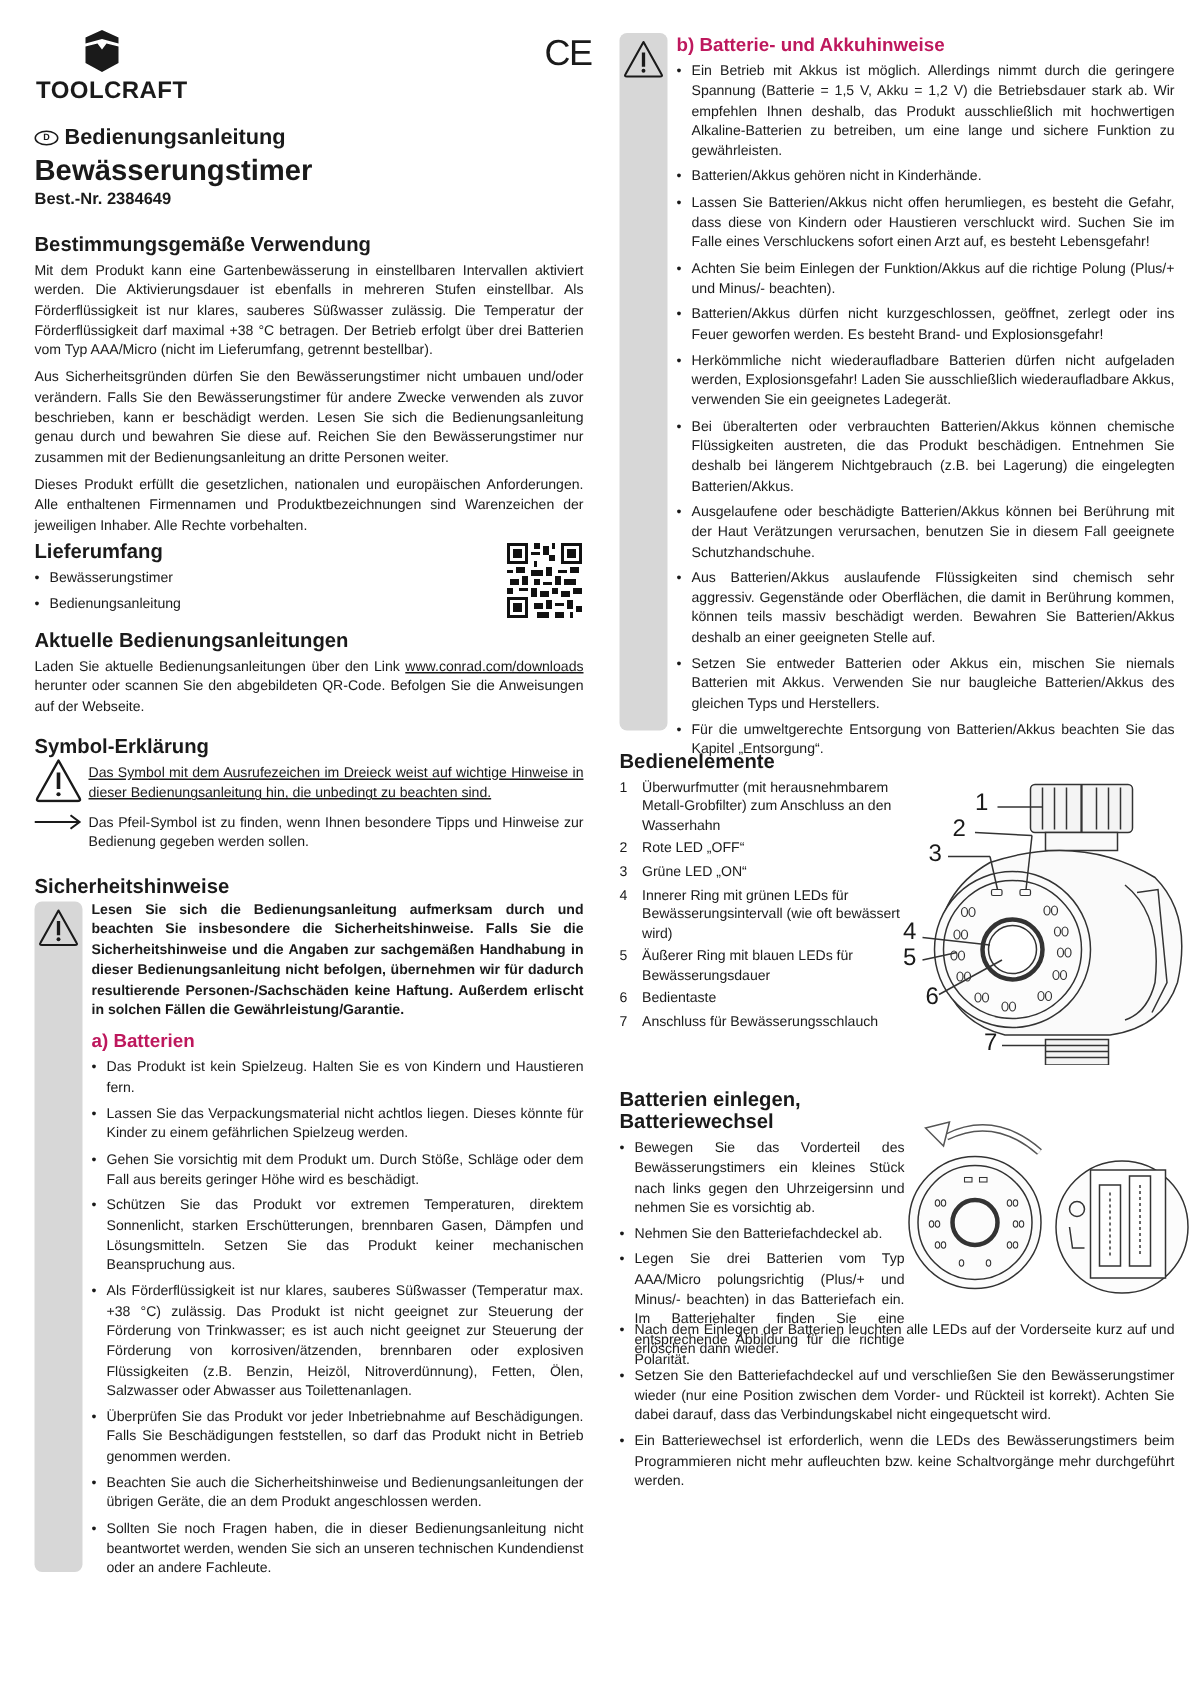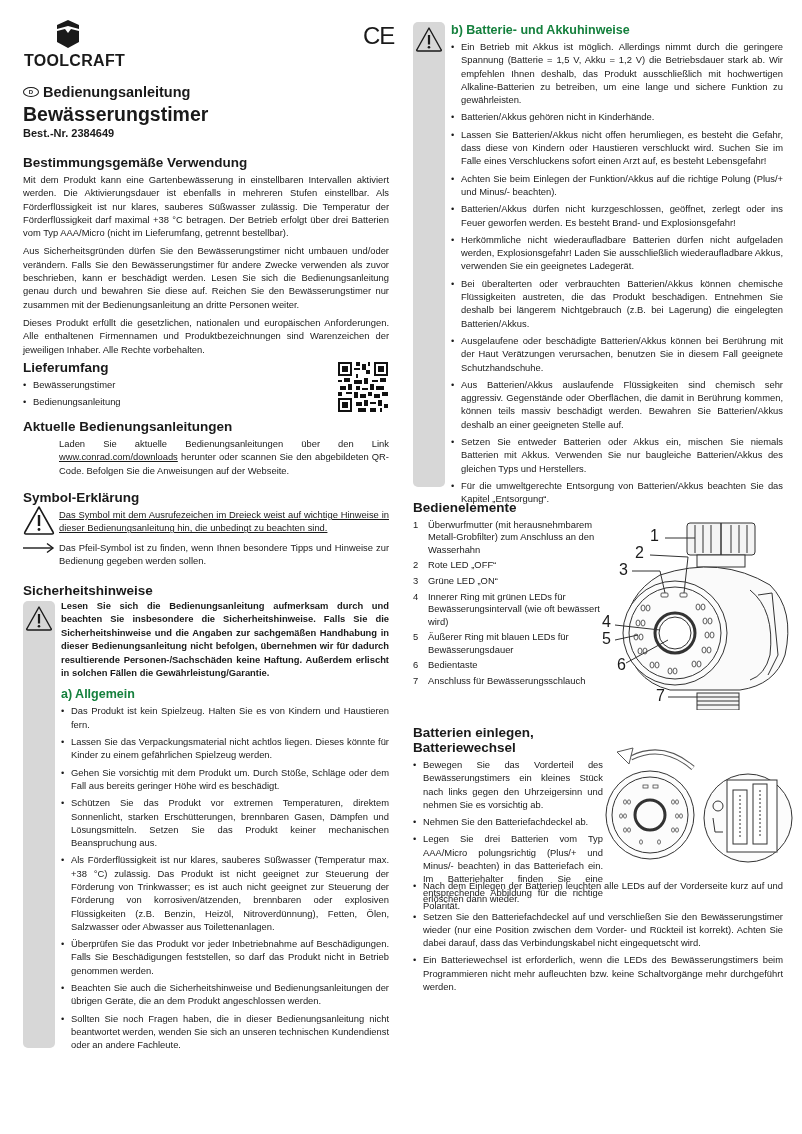--- a/index.html
+++ b/index.html
@@ -13,21 +13,21 @@
   .logo-mark { position: absolute; left: 31px; top: 0; width: 26px; height: 28px; }
   .logo-text { position: absolute; left: 0; top: 32px; font-weight: bold; font-size: 16px; letter-spacing: 0.3px; color: #1a1a1a; }
   .ce-mark { left: 363px; top: 22px; font-size: 24px; font-weight: normal; letter-spacing: -1px; color: #1a1a1a; }
 
   .doc-kind { left: 23px; top: 84px; font-size: 14.5px; font-weight: bold; display: flex; align-items: center; gap: 4px; }
   .lang-icon { width: 16px; height: 10px; border: 1.2px solid #1a1a1a; border-radius: 50%; font-size: 6px; display: inline-flex; align-items: center; justify-content: center; font-weight: bold; }
   .doc-title { left: 23px; top: 103px; font-size: 19.5px; font-weight: bold; }
   .order-no { left: 23px; top: 127px; font-size: 11px; font-weight: bold; }
 
   h2 { font-size: 13.5px; font-weight: bold; color: #1a1a1a; }
-  h3 { font-size: 12.5px; font-weight: bold; color: #15803d; }
+  h3 { font-size: 12.5px; font-weight: bold; color: #be185d; }
   p.body { font-size: 9.4px; line-height: 13.3px; text-align: justify; }
 
   .col-left { left: 23px; width: 366px; }
 
   ul.bullets { list-style: none; }
   ul.bullets li { position: relative; padding-left: 10px; font-size: 9.4px; line-height: 13.3px; text-align: justify; margin-bottom: 4px; }
   ul.bullets li::before { content: "•"; position: absolute; left: 0; top: 0; }
 
   .gray-bar { background: #d7d7d7; border-radius: 5px; }
   .warn-icon { width: 28px; height: 26px; }
@@ -121,21 +121,21 @@
       <rect x="20" y="19" width="2" height="3"></rect>
       <rect x="23" y="21" width="2" height="2"></rect>
     <rect x="10" y="23" width="4" height="2"></rect>
       <rect x="16" y="23" width="3" height="2"></rect>
       <rect x="21" y="23" width="1" height="2"></rect>
   </g>
 </svg>
 
 <div class="abs col-left" style="top:419px;">
   <h2>Aktuelle Bedienungsanleitungen</h2>
-  <p class="body" style="margin-top:3px;margin-left:36px;"><span>Laden Sie aktuelle Bedienungsanleitungen über den Link </span><a class="link">www.conrad.com/downloads</a><span> herunter oder scannen Sie den abgebildeten QR-Code. Befolgen Sie die Anweisungen auf der Webseite.</span></p>
+  <p class="body" style="margin-top:3px;"><span>Laden Sie aktuelle Bedienungsanleitungen über den Link </span><a class="link">www.conrad.com/downloads</a><span> herunter oder scannen Sie den abgebildeten QR-Code. Befolgen Sie die Anweisungen auf der Webseite.</span></p>
 </div>
 
 <div class="abs col-left" style="top:490px;">
   <h2>Symbol-Erklärung</h2>
   <div class="sym-row" style="margin-top:0px;text-decoration:underline;">
     <svg class="warn-icon" style="width:32px;height:30px;flex-shrink:0;margin-right:4px;" viewBox="0 0 32 30">
       <path d="M16 2 L30 27 Q31 29 29 29 L3 29 Q1 29 2 27 Z" fill="none" stroke="#1a1a1a" stroke-width="1.6" stroke-linejoin="round"></path>
       <rect x="14.8" y="10" width="2.4" height="11" fill="#1a1a1a"></rect>
       <circle cx="16" cy="24.5" r="1.4" fill="#1a1a1a"></circle>
     </svg>
@@ -155,21 +155,21 @@
 </div>
 <div class="abs gray-bar" style="left:23px; top:601px; width:32px; height:447px;">
   <svg class="warn-icon" style="position:absolute; left:2px; top:4px;" viewBox="0 0 28 26">
     <path d="M14 2 L26 23.5 Q27 25 25 25 L3 25 Q1 25 2 23.5 Z" fill="none" stroke="#1a1a1a" stroke-width="1.4" stroke-linejoin="round"></path>
     <rect x="12.9" y="9" width="2.2" height="9.5" fill="#1a1a1a"></rect>
     <circle cx="14" cy="21.2" r="1.3" fill="#1a1a1a"></circle>
   </svg>
 </div>
 <div class="abs" style="left:61px; top:599px; width:328px;">
   <p class="body" style="font-weight:bold; line-height:13.4px;">Lesen Sie sich die Bedienungsanleitung aufmerksam durch und beachten Sie insbesondere die Sicherheitshinweise. Falls Sie die Sicherheitshinweise und die Angaben zur sachgemäßen Handhabung in dieser Bedienungsanleitung nicht befolgen, übernehmen wir für dadurch resultierende Personen-/Sachschäden keine Haftung. Außerdem erlischt in solchen Fällen die Gewährleistung/Garantie.</p>
-  <h3 style="margin-top:8px;">a) Allgemein</h3>
+  <h3 style="margin-top:8px;">a) Batterien</h3>
   <ul class="bullets" style="margin-top:3px;">
     <li>Das Produkt ist kein Spielzeug. Halten Sie es von Kindern und Haustieren fern.</li>
     <li>Lassen Sie das Verpackungsmaterial nicht achtlos liegen. Dieses könnte für Kinder zu einem gefährlichen Spielzeug werden.</li>
     <li>Gehen Sie vorsichtig mit dem Produkt um. Durch Stöße, Schläge oder dem Fall aus bereits geringer Höhe wird es beschädigt.</li>
     <li>Schützen Sie das Produkt vor extremen Temperaturen, direktem Sonnenlicht, starken Erschütterungen, brennbaren Gasen, Dämpfen und Lösungsmitteln. Setzen Sie das Produkt keiner mechanischen Beanspruchung aus.</li>
     <li>Als Förderflüssigkeit ist nur klares, sauberes Süßwasser (Temperatur max. +38 °C) zulässig. Das Produkt ist nicht geeignet zur Steuerung der Förderung von Trinkwasser; es ist auch nicht geeignet zur Steuerung der Förderung von korrosiven/ätzenden, brennbaren oder explosiven Flüssigkeiten (z.B. Benzin, Heizöl, Nitroverdünnung), Fetten, Ölen, Salzwasser oder Abwasser aus Toilettenanlagen.</li>
     <li>Überprüfen Sie das Produkt vor jeder Inbetriebnahme auf Beschädigungen. Falls Sie Beschädigungen feststellen, so darf das Produkt nicht in Betrieb genommen werden.</li>
     <li>Beachten Sie auch die Sicherheitshinweise und Bedienungsanleitungen der übrigen Geräte, die an dem Produkt angeschlossen werden.</li>
     <li>Sollten Sie noch Fragen haben, die in dieser Bedienungsanleitung nicht beantwortet werden, wenden Sie sich an unseren technischen Kundendienst oder an andere Fachleute.</li>
   </ul>

